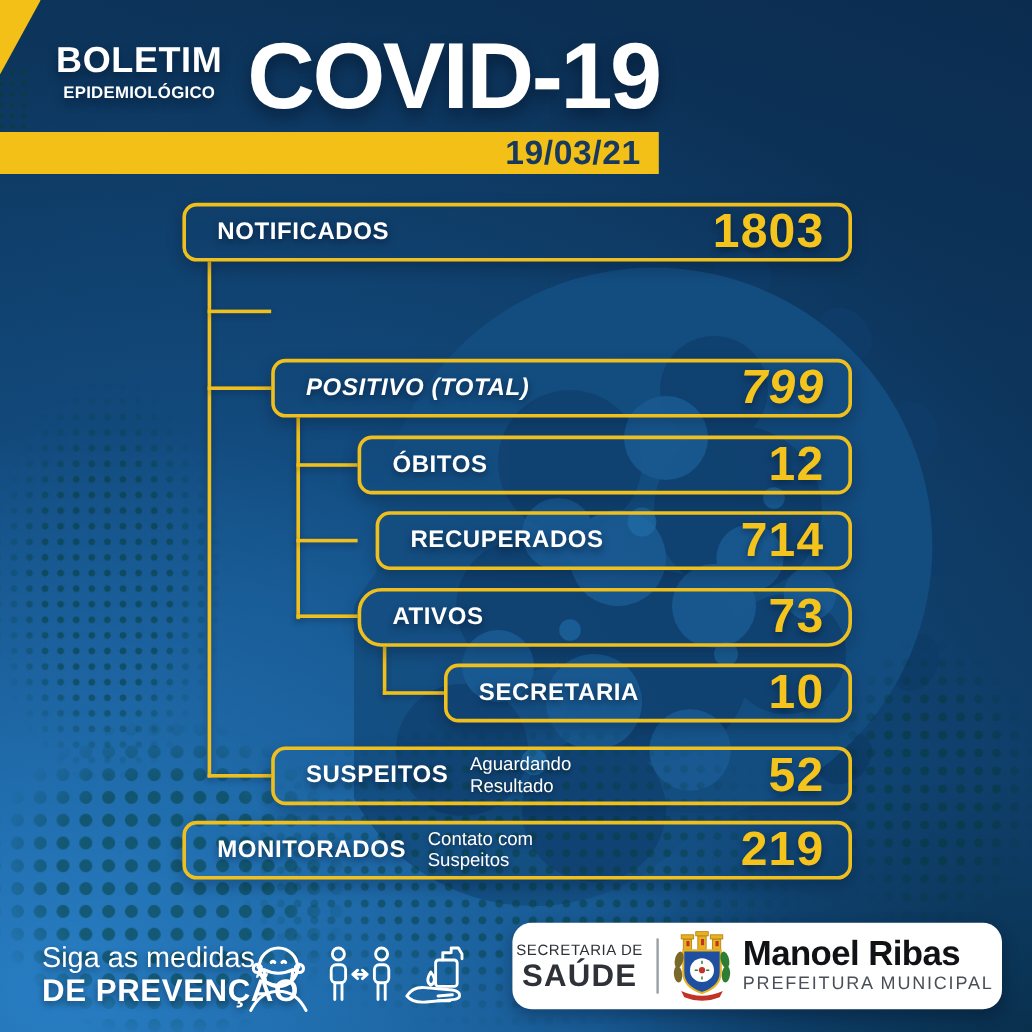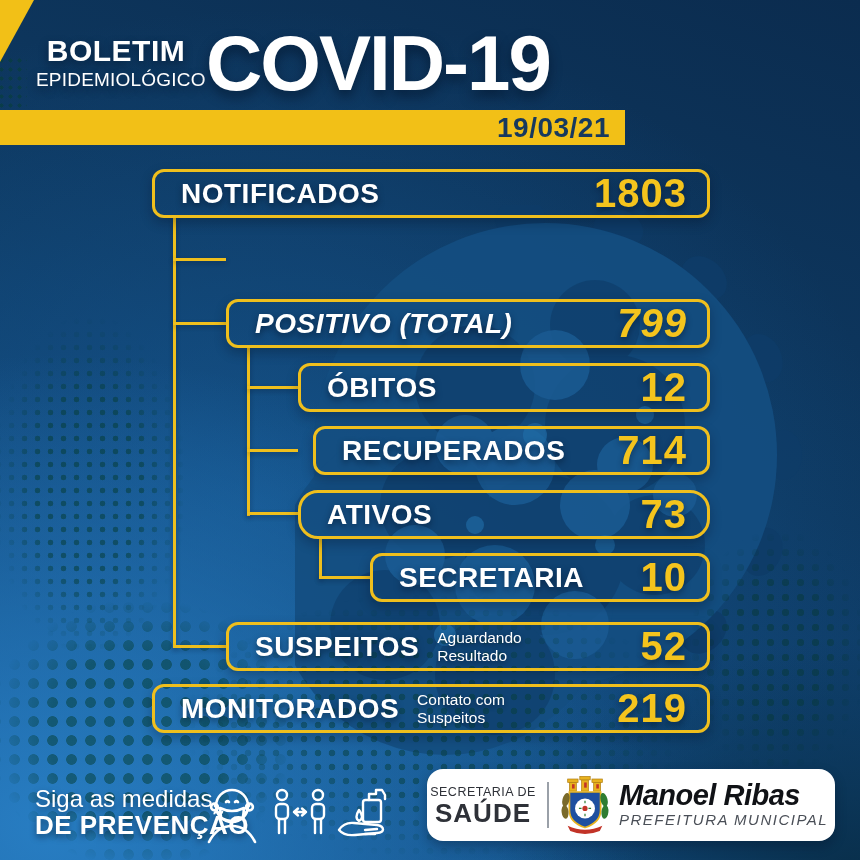--- a/index.html
+++ b/index.html
@@ -37,51 +37,51 @@
     mask-image:radial-gradient(closest-side, #000 55%, transparent 100%);}
   .dots-e{left:-3px; top:56px; width:30px; height:62px;
     background-image:radial-gradient(circle, rgba(6,62,56,.6) 1.8px, transparent 2.3px);
     background-size:9px 9px;}
   .corner-accent{position:absolute; left:0; top:0; width:34px; height:62px;
     background:#F2C017; clip-path:polygon(0 0,100% 0,0 100%);}
   
   .kicker{position:absolute; left:36px; top:36px; width:160px; text-align:center; color:#fff;
     text-shadow:0 4px 8px rgba(0,16,36,.55);}
   .kicker .k1{font-size:30px; font-weight:bold; letter-spacing:.5px; line-height:1;}
-  .kicker .k2{font-size:19px; font-weight:normal; letter-spacing:.2px; margin-top:3px;}
+  .kicker .k2{font-size:14px; font-weight:bold; letter-spacing:.2px; margin-top:3px;}
   .covid-title{position:absolute; left:206px; top:24px; font-size:78px; font-weight:bold;
     letter-spacing:-2px; color:#fff; line-height:1; text-shadow:0 6px 12px rgba(0,16,36,.55);}
-  .date-bar{position:absolute; left:0; top:110px; width:625px; height:35px; background:#F2C017;
+  .date-bar{position:absolute; left:0; top:110px; width:549px; height:35px; background:#F2C017;
     display:flex; align-items:center; justify-content:flex-end; padding-right:15px; box-sizing:border-box;}
   .date-bar span{font-size:28px; font-weight:bold; color:#17395E; letter-spacing:.5px;}
   
   .stat-box{position:absolute; right:150px; height:49px; border:3px solid #EFBF1D; border-radius:12px;
     display:flex; align-items:center; padding:0 20px 0 26px; box-sizing:border-box;
     box-shadow:0 5px 12px rgba(0,10,30,.28);}
-  .stat-label{font-size:28px; font-weight:bold; color:#fff; letter-spacing:.5px; white-space:nowrap;
+  .stat-label{font-size:20px; font-weight:bold; color:#fff; letter-spacing:.5px; white-space:nowrap;
     text-shadow:0 3px 6px rgba(0,16,36,.55);}
   .stat-note{font-size:15.5px; color:#fff; line-height:1.12; width:118px; margin-left:18px;
     text-shadow:0 2px 4px rgba(0,16,36,.55);}
   .stat-value{margin-left:auto; font-size:40px; font-weight:bold; color:#F4C41D; letter-spacing:1px;
     text-shadow:0 3px 6px rgba(0,16,36,.45);}
   .conn{position:absolute; background:#EFBF1D; box-shadow:0 2px 5px rgba(0,10,30,.3);}
   
   .prevention{position:absolute; left:35px; top:786px; color:#fff; text-shadow:0 3px 6px rgba(0,16,36,.5);}
   .prevention .p1{font-size:24px; line-height:1.05;}
   .prevention .p2{font-size:26px; font-weight:bold; letter-spacing:.5px; line-height:1.1;}
   .picon{position:absolute;}
   .gov-card{position:absolute; left:427px; top:769px; width:408px; height:72px; background:#fff;
     border-radius:16px; display:flex; align-items:center; box-shadow:0 5px 12px rgba(0,10,30,.3);
     box-sizing:border-box; }
   .secretariat{text-align:center; color:#2E3138; width:112px;}
   .secretariat .s1{font-size:12.5px; letter-spacing:.5px;}
   .secretariat .s2{font-size:26px; font-weight:bold; letter-spacing:1px; line-height:1; margin-top:1px;}
   .gov-divider{width:2px; height:46px; background:#9AA0A8; margin:0 10px 0 8px;}
   .coat{width:52px; height:62px; flex:none;}
-  .muni{margin-left:8px;font-style:italic;}
+  .muni{margin-left:8px;}
   .muni .m1{font-size:29px; font-weight:bold; color:#101216; letter-spacing:-.5px; line-height:1;}
   .muni .m2{font-size:15px; color:#4A4F57; letter-spacing:1.5px; line-height:1.1; margin-top:2px;}
 </style>
 </head>
 <body>
 
 <div class="canvas">
 
   <svg class="virus" viewBox="0 0 565 570" aria-hidden="true">
     <g fill="#0E3C68">

